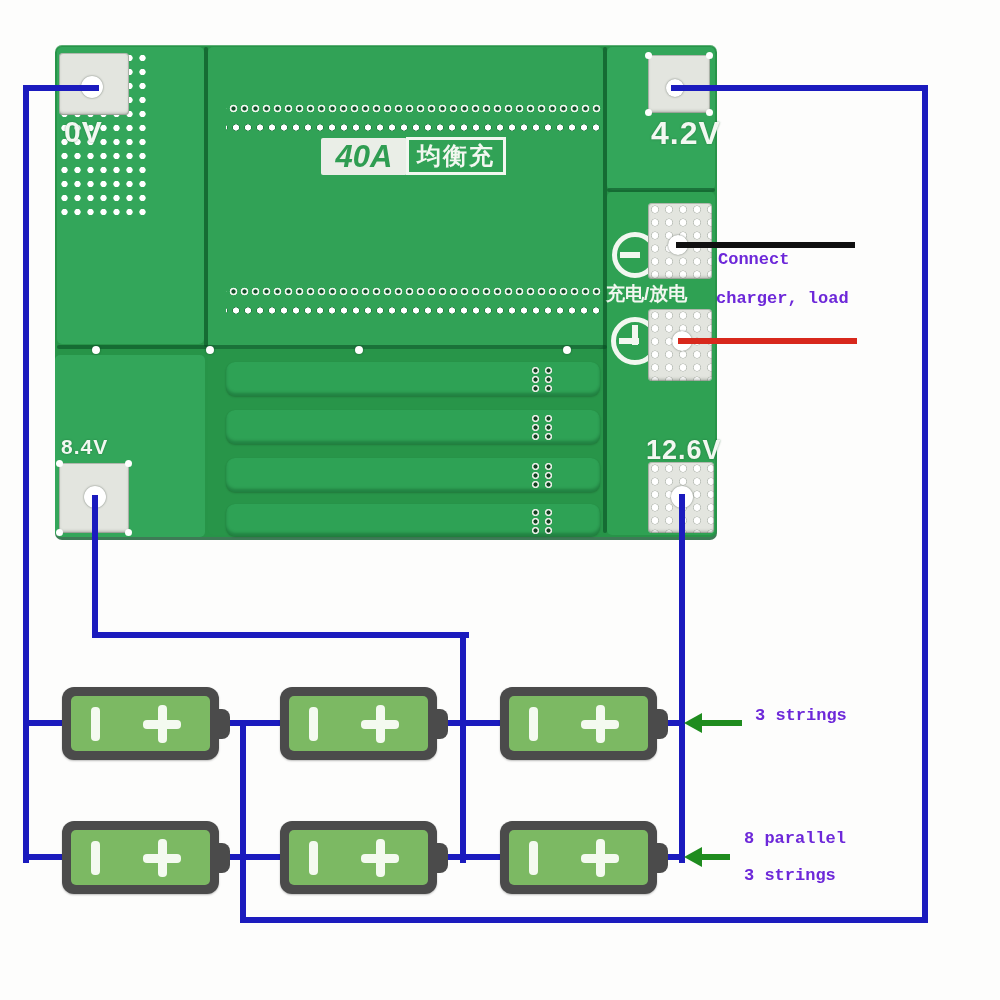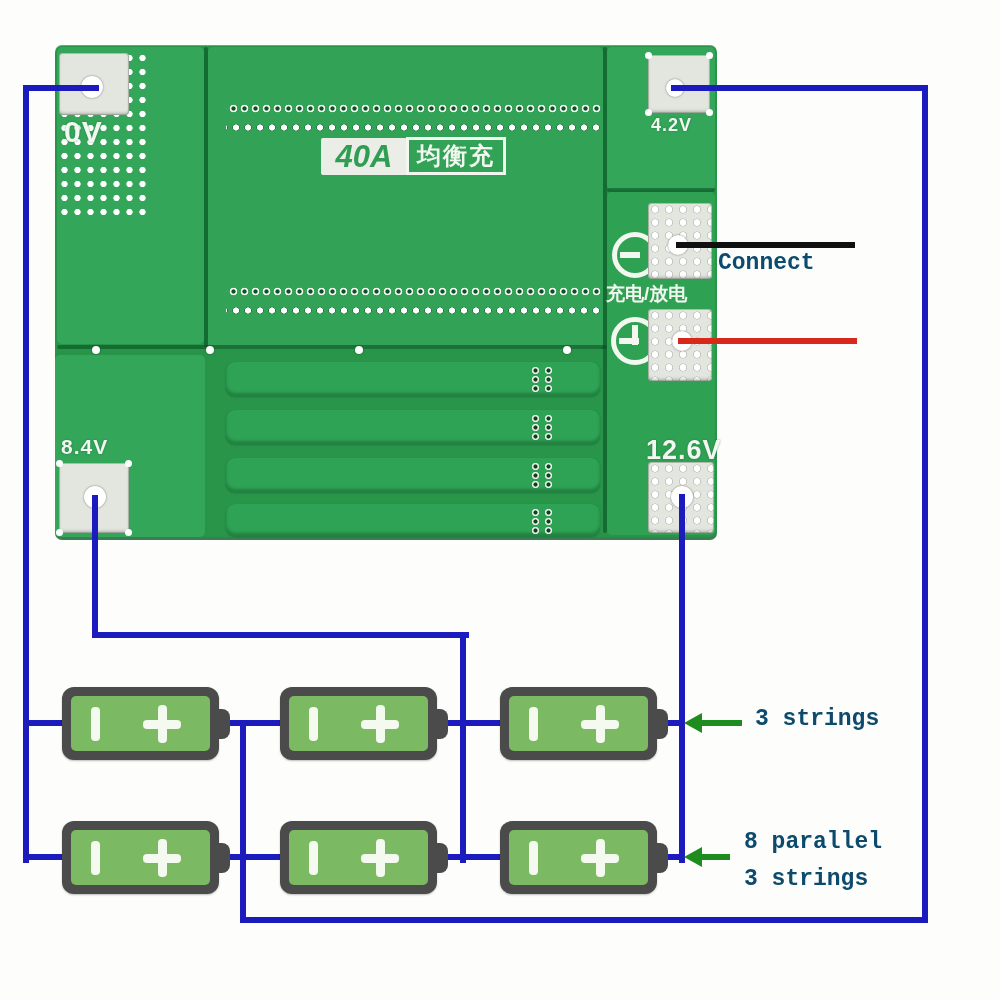--- a/index.html
+++ b/index.html
@@ -67,22 +67,22 @@
   .battery{position:absolute;width:157px;height:73px;background:#4b4b4b;border-radius:12px;
        box-shadow:0 1px 2px rgba(0,0,0,.25);}
   .battery .cell{position:absolute;left:9px;top:9px;right:9px;bottom:9px;background:#7cb963;border-radius:5px;}
   .battery .nub{position:absolute;right:-11px;top:50%;margin-top:-15px;width:13px;height:30px;background:#4b4b4b;
        border-radius:0 8px 8px 0;}
   .b-minus{position:absolute;left:29px;top:50%;margin-top:-17px;width:9px;height:34px;background:#f4faf0;border-radius:4px;}
   .b-plus{position:absolute;left:81px;top:50%;margin-top:-19px;width:38px;height:38px;}
   .b-plus .h{position:absolute;left:0;top:15px;width:38px;height:9px;background:#f4faf0;border-radius:4px;}
   .b-plus .v{position:absolute;left:15px;top:0;width:9px;height:38px;background:#f4faf0;border-radius:4px;}
   
-  .anno{position:absolute;color:#0c4a6e;font-family:"Liberation Mono",monospace;font-weight:bold;
-       font-size:23px;white-space:nowrap;}
+  .anno{position:absolute;color:#6d28d9;font-family:"Liberation Mono",monospace;font-weight:bold;
+       font-size:17px;white-space:nowrap;}
   .g-arrow-line{position:absolute;height:6px;background:#1f8c1f;}
   .g-arrow-head{position:absolute;width:0;height:0;border-top:10px solid transparent;
        border-bottom:10px solid transparent;border-right:18px solid #1f8c1f;}
   .wdot{position:absolute;width:8px;height:8px;border-radius:50%;background:#fff;box-shadow:0 0 2px rgba(0,50,20,.6);}
 </style>
 </head>
 <body>
 
 <div class="stage">
 
@@ -123,21 +123,21 @@
     <div class="pad" style="left:4px;top:8px;width:70px;height:62px;"></div>
     <div class="hole" style="left:26px;top:31px;width:22px;height:22px;"></div>
     <div class="pad-label" style="left:9px;top:70px;font-size:30px;">0V</div>
 
     <div class="pad" style="left:593px;top:10px;width:62px;height:58px;"></div>
     <div class="corner-dot" style="left:590px;top:7px;"></div>
     <div class="corner-dot" style="left:651px;top:7px;"></div>
     <div class="corner-dot" style="left:590px;top:64px;"></div>
     <div class="corner-dot" style="left:651px;top:64px;"></div>
     <div class="hole" style="left:611px;top:34px;width:18px;height:18px;"></div>
-    <div class="pad-label" style="left:596px;top:70px;font-size:18px;">4.2V</div>
+    <div class="pad-label" style="left:596px;top:70px;font-size:32px;">4.2V</div>
 
     <div class="term" style="left:557px;top:187px;width:36px;height:36px;">
       <div class="hbar"></div>
     </div>
     <div class="pad pad-holes" style="left:593px;top:158px;width:64px;height:76px;"></div>
     <div class="hole" style="left:613px;top:190px;width:20px;height:20px;"></div>
     <div class="silk-cd">充电/放电</div>
     <div class="term" style="left:556px;top:272px;width:38px;height:38px;">
       <div class="hbar"></div>
       <div class="vbar"></div>
@@ -231,20 +231,21 @@
     <div class="cell"></div>
     <div class="nub"></div>
     <div class="b-minus"></div>
     <div class="b-plus">
         <div class="h"></div>
         <div class="v"></div>
       </div>
   </div>
 
   <div class="anno" style="left:718px;top:250px;">Connect</div>
+  <div class="anno" style="left:716px;top:289px;">charger, load</div>
 
   <div class="g-arrow-line" style="left:700px;top:720px;width:42px;"></div>
   <div class="g-arrow-head" style="left:684px;top:713px;"></div>
   <div class="anno" style="left:755px;top:706px;">3 strings</div>
 
   <div class="g-arrow-line" style="left:700px;top:854px;width:30px;"></div>
   <div class="g-arrow-head" style="left:684px;top:847px;"></div>
   <div class="anno" style="left:744px;top:829px;">8 parallel</div>
   <div class="anno" style="left:744px;top:866px;">3 strings</div>
 

